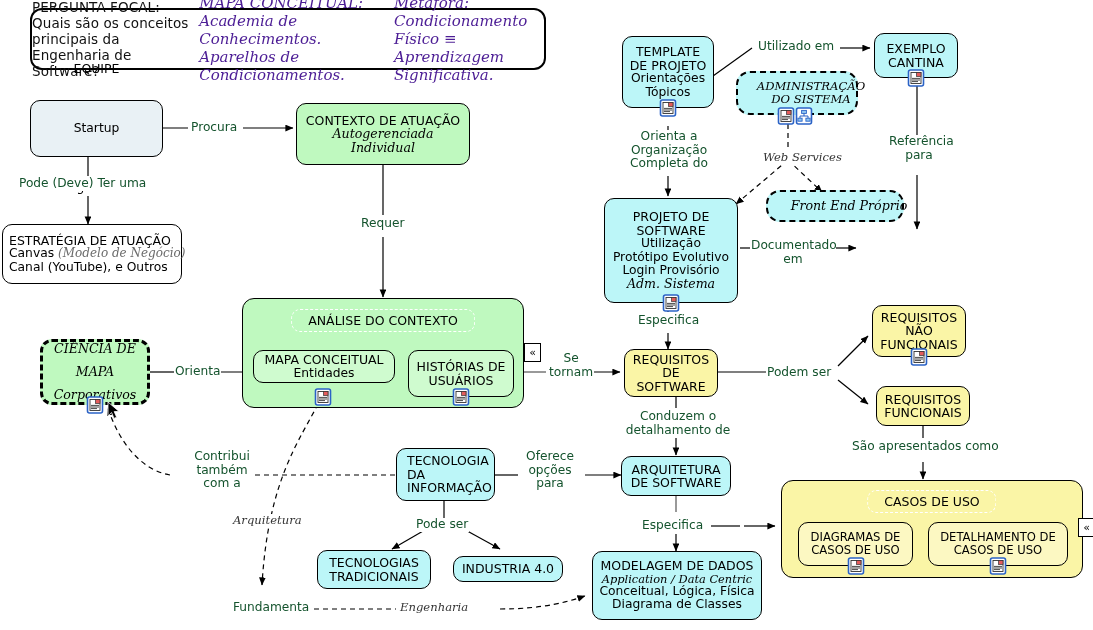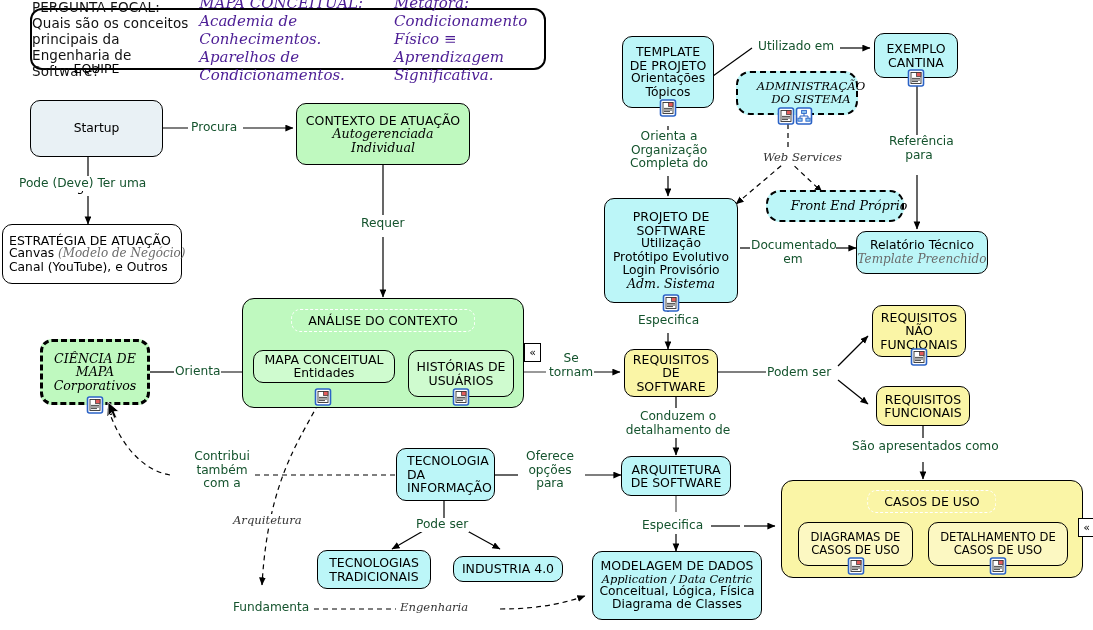--- a/index.html
+++ b/index.html
@@ -34,21 +34,21 @@
     color:#000;
     z-index:3;
   }
   .node .ln{display:block;white-space:nowrap;}
   .cyan   {background:#BCF6F8;}
   .green  {background:#BFF9BF;}
   .yellow {background:#FAF5A6;}
   .pale   {background:#E9F1F5;}
   .white  {background:#ffffff;}
 
-  .dashedbox{border:3px dashed #000;border-radius:12px;}
+  .dashedbox{border:3px dashed #000;border-radius:12px;justify-content:space-between;}
   .dashedbox2{border:2px dashed #000;border-radius:14px;padding-left:28px;}
 
   .focal{
     position:absolute;
     border:2px solid #000;
     border-radius:12px;
     background:#fff;
     box-sizing:border-box;
     display:flex;flex-direction:row;align-items:center;justify-content:center;
   }
@@ -389,24 +389,20 @@
           <line x1="5" y1="11" x2="13" y2="11"></line>
         <line x1="5" y1="12.6" x2="11" y2="12.6"></line>
       </g>
     </svg>
   </span>
 
   <div class="node cyan dashedbox2" style="left:766px;top:190px;width:138px;height:32px;border-width:2px;">
     <span class="ln ital">Front End Próprio</span>
   </div>
 
-  <div class="node cyan" style="left:856px;top:231px;width:132px;height:43px;">
-    <span class="ln reg">Relatório Técnico</span>
-    <span class="ln handG">Template Preenchido</span>
-  </div>
 
   <div class="node yellow" style="left:624px;top:349px;width:94px;height:48px;">
     <span class="ln cap">REQUISITOS</span>
     <span class="ln cap">DE</span>
     <span class="ln cap">SOFTWARE</span>
   </div>
 
   <div class="node yellow" style="left:872px;top:305px;width:94px;height:52px;">
     <span class="ln cap">REQUISITOS</span>
     <span class="ln cap">NÃO</span>

